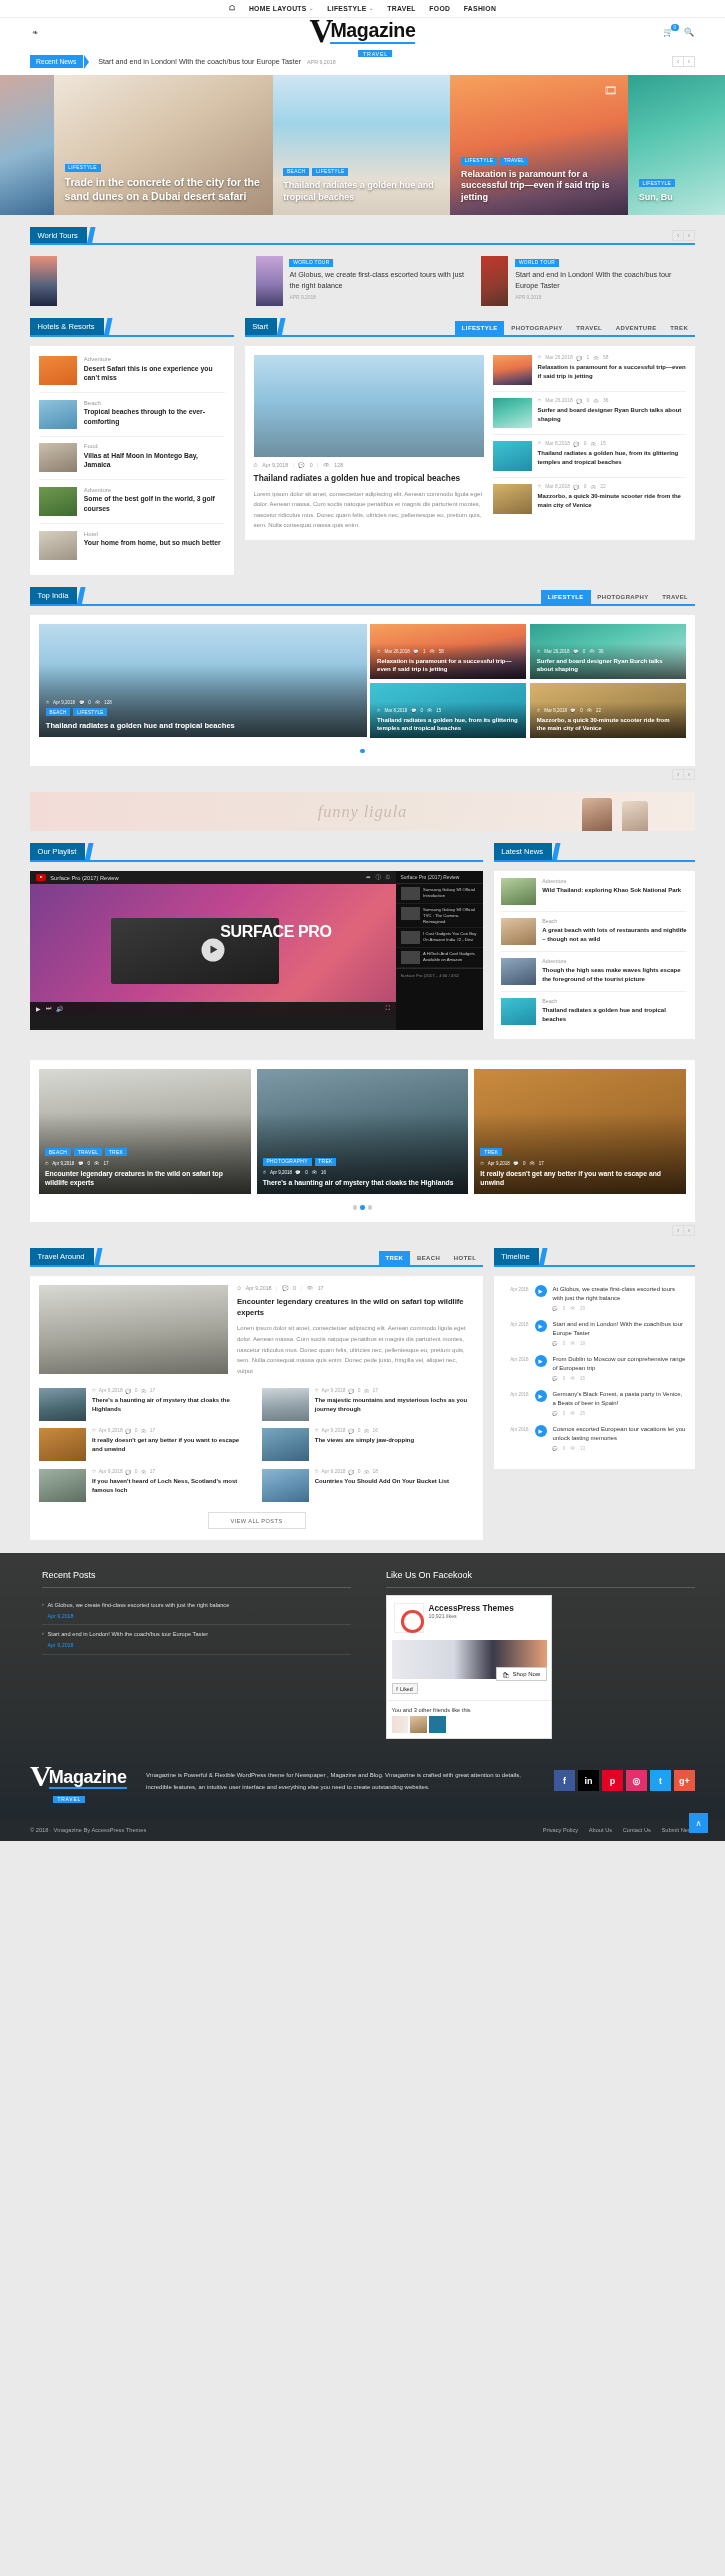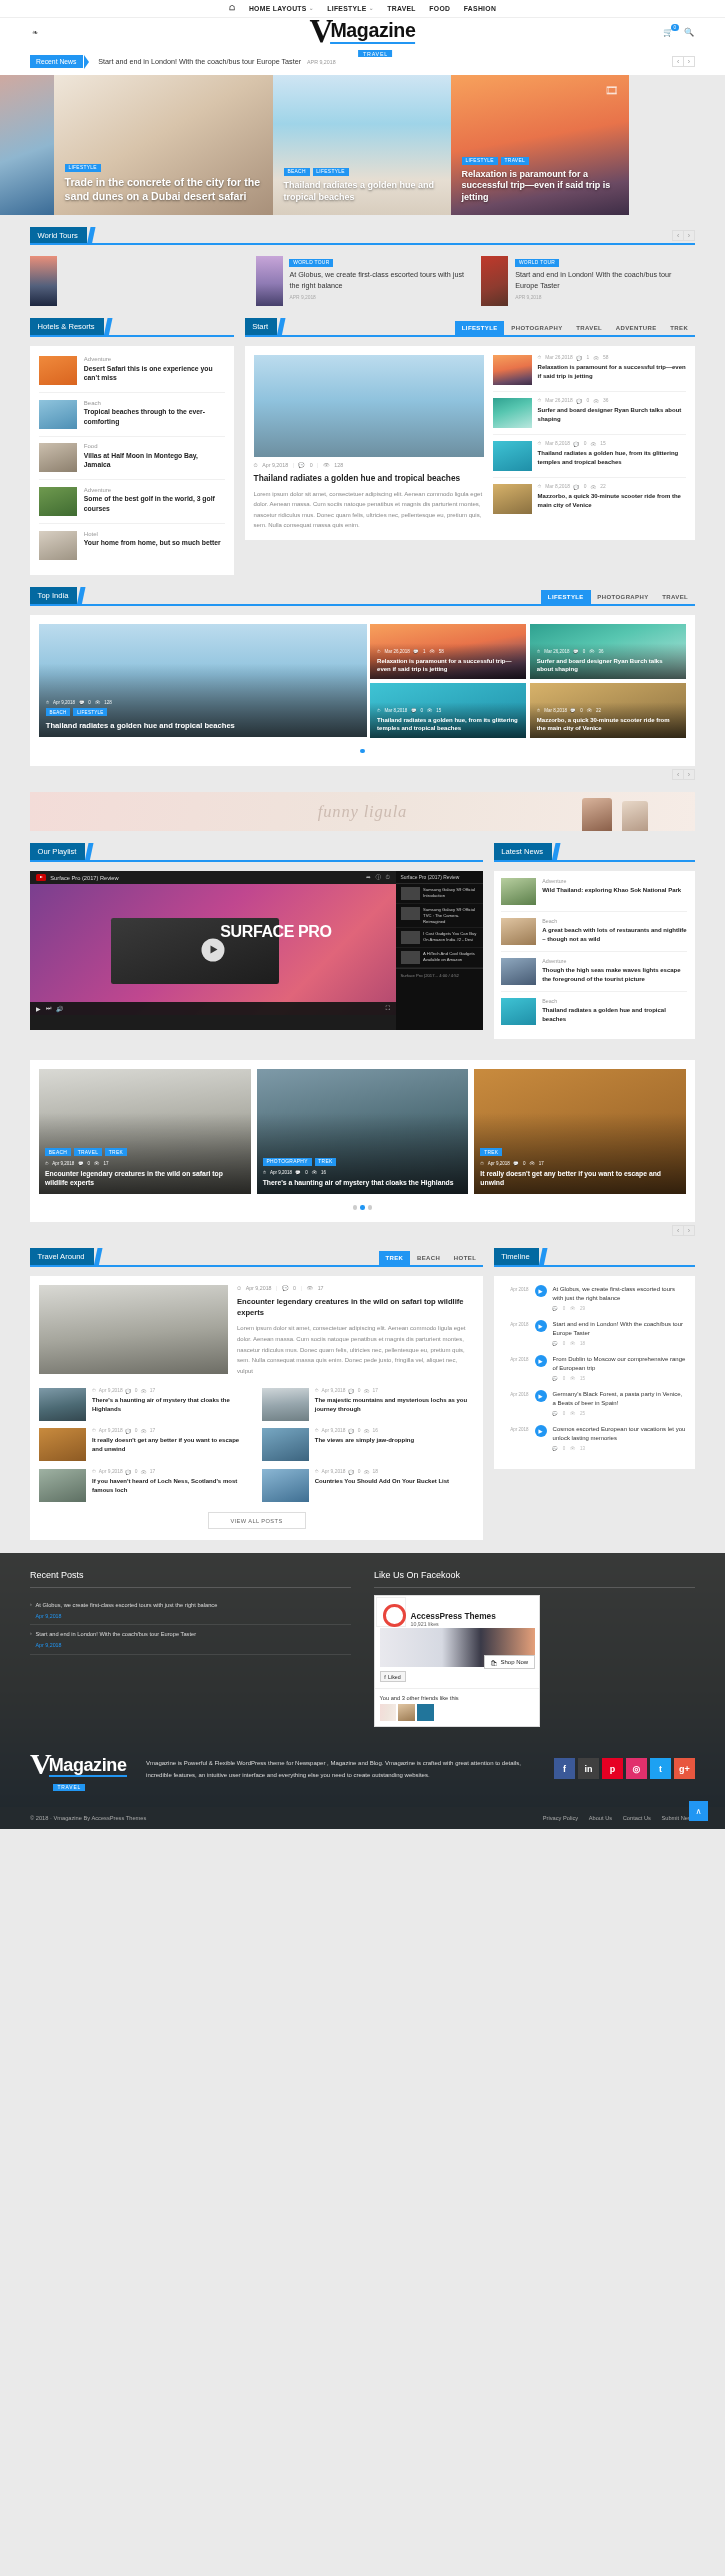--- a/index.html
+++ b/index.html
@@ -211,29 +211,29 @@
   .tl-bullet{ width:12px; height:12px; border-radius:50%; background:#2196f3; color:#fff; flex:none; display:flex; align-items:center; justify-content:center; font-size:5.3px;}
   .tl-body h5{ font-size:6px; line-height:1.5; color:#333; font-weight:normal;}
   .tl-body .m{ font-size:4.5px; color:#bbb; display:flex; gap:4.5px; margin-top:3px;}
 
   
   .footer { margin-top:13.6px; position:relative; color:#ddd; overflow:hidden;}
   .footer .bgimg{ position:absolute; inset:0;}
   .footer .veil{ position:absolute; inset:0; background:rgba(20,26,32,.80);}
   .f-inner{ position:relative; padding:16.6px 0 0;}
   .f-cols{ display:flex; gap:23px;}
-  .f-col{ flex:1;}
+  .f-col{ flex:1;margin-left:12px;}
   .f-col h4{ font-size:9px; font-weight:normal; color:#fff; padding-bottom:6.8px; margin-bottom:7.6px; border-bottom:0.8px solid rgba(255,255,255,.18);}
   .f-post{ padding:5.3px 0; border-bottom:0.8px solid rgba(255,255,255,.10); display:flex; gap:3.8px;}
   .f-post .ar{ color:#aaa; font-size:5.3px;}
   .f-post .tx{ font-size:5.7px; line-height:1.7; color:#ddd;}
   .f-post .dt{ font-size:5.3px; color:#2196f3; margin-top:2.3px;}
   .f-link{ padding:6px 0; font-size:6px; color:#ddd; display:flex; gap:4.5px; border-bottom:0.8px solid rgba(255,255,255,.07);}
   .fb-box{ background:#fff; color:#222; width:166px; border:0.8px solid #ddd;}
-  .fb-top{ display:flex; gap:4.5px; padding:1px; align-items:flex-end;}
+  .fb-top{ display:flex; gap:4.5px; padding:7px; align-items:flex-start;}
   .fb-logo{ width:30px;height:30px;background:#fff; border:0.8px solid #eee; position:relative;}
   .fb-logo:after{content:"";position:absolute;left:6px;top:6px;width:16.6px;height:16.6px;border:3px solid #e8453c;border-radius:50%;}
   .fb-name{ font-size:8.3px; font-weight:bold;}
   .fb-likes{ font-size:5.3px; color:#666;}
   .fb-cover{ height:39px; margin:0 4.5px; background:linear-gradient(90deg,#e9e9ee,#d6d9e2 40%,#3a3a48 65%,#e5a07a);}
   .fb-liked{ display:inline-flex; align-items:center; gap:2.3px; border:0.8px solid #ccc; padding:1.5px 3.8px; font-size:5.3px; margin:3.8px 0 0 4.5px; background:#f5f5f5;}
   .fb-shop{ float:right; display:inline-flex; align-items:center; gap:3px; border:0.8px solid #ccc; padding:2.3px 5.3px; font-size:6px; margin:-12px 4.5px 0 0; background:#fff;}
   .fb-friends{ border-top:0.8px solid #eee; margin-top:6px; padding:5.3px 4.5px; font-size:5.7px; color:#333;}
   .fb-avs{ display:flex; gap:2.3px; margin-top:3.8px;}
   .fb-av{ width:16.6px;height:16.6px;}
@@ -324,20 +324,29 @@
     <div class="img g-sunset"></div>
     <span class="film-ico">🎞</span>
     <div class="cap">
       <div class="tagrow">
           <span class="tag">LIFESTYLE</span>
           <span class="tag">TRAVEL</span>
         </div>
       <h3>Relaxation is paramount for a successful trip—even if said trip is jetting</h3>
     </div>
   </div>
+  <div class="slide s5 small">
+    <div class="img g-surf"></div>
+    <div class="cap">
+      <div class="tagrow">
+          <span class="tag">LIFESTYLE</span>
+        </div>
+      <h3>Sun, Bu</h3>
+    </div>
+  </div>
 </div>
 
 <div class="wrap sect">
   <div class="sec-head">
     <span class="sec-title">World Tours</span>
     <span class="sec-nav">
       <span class="nav-sq">‹</span>
       <span class="nav-sq">›</span>
     </span>
   </div>
@@ -997,21 +1006,21 @@
       </div>
 
       <div class="f-mid">
         <div class="f-logo">
           <span class="v">V</span><span class="mag">Magazine</span>
           <div><span class="sub">TRAVEL</span></div>
         </div>
         <div class="f-desc">Vmagazine is Powerful &amp; Flexible WordPress theme for Newspaper , Magazine and Blog. Vmagazine is crafted with great attention to details, incredible features, an intuitive user interface and everything else you need to create outstanding websites.</div>
         <div class="f-social">
           <span class="soc" style="background:#3b5998">f</span>
-          <span class="soc" style="background:#404040">in</span>
+          <span class="soc" style="background:#000000">in</span>
           <span class="soc" style="background:#e60023">p</span>
           <span class="soc" style="background:#e1306c">◎</span>
           <span class="soc" style="background:#1da1f2">t</span>
           <span class="soc" style="background:#e8573f">g+</span>
         </div>
       </div>
     </div>
   </div>
   <div class="f-bottom">
     <div class="wrap f-bot-in">

